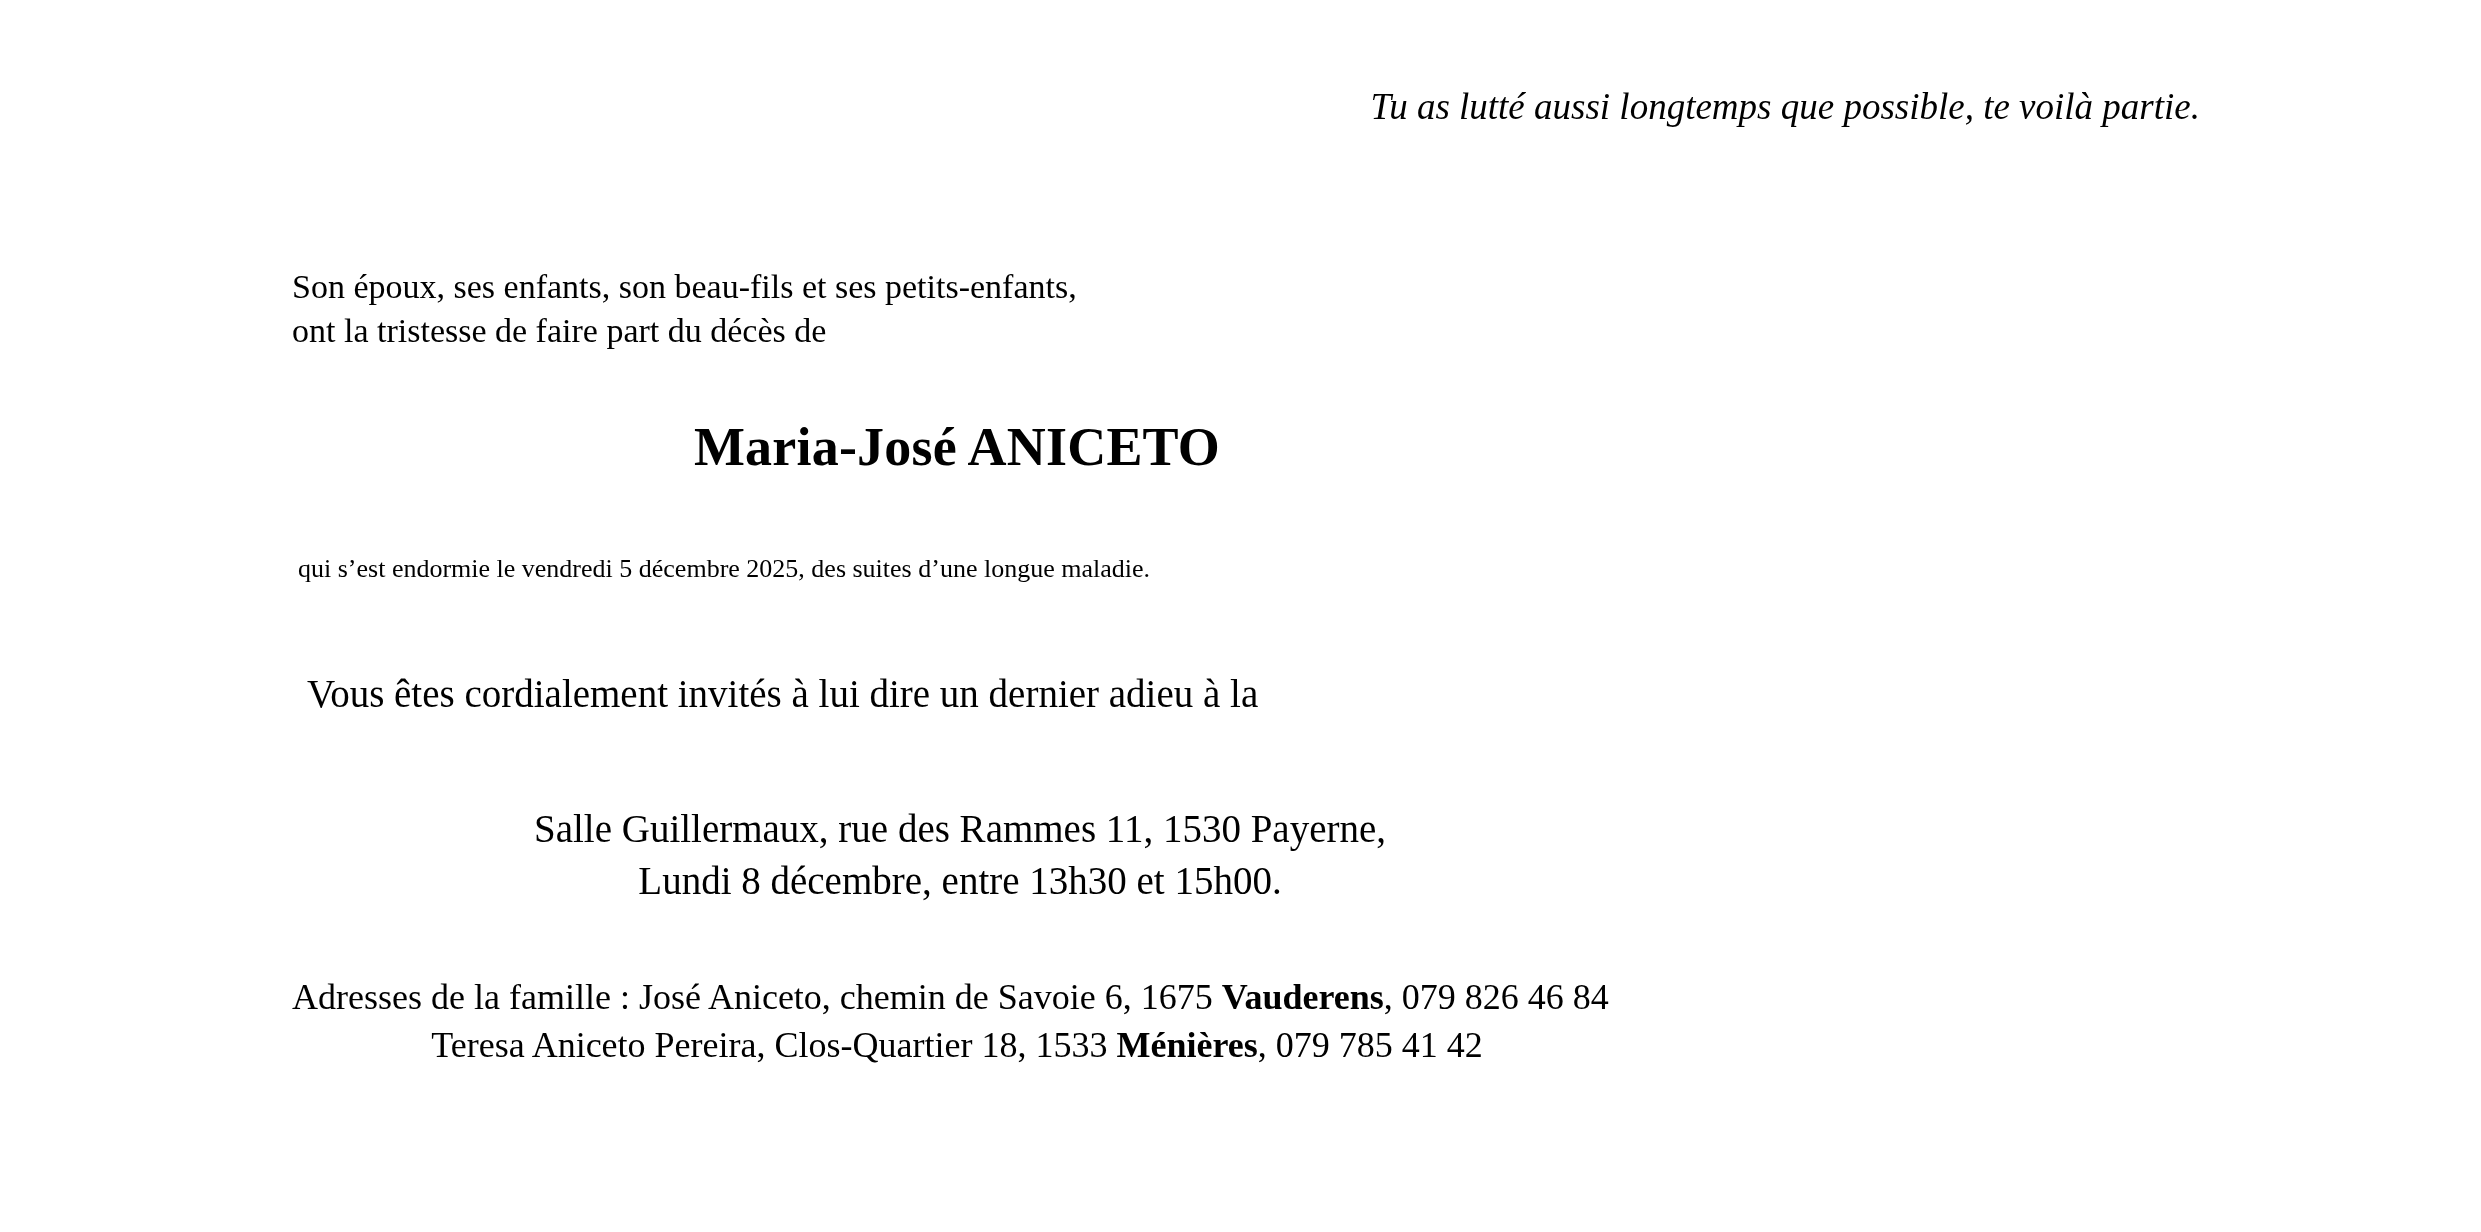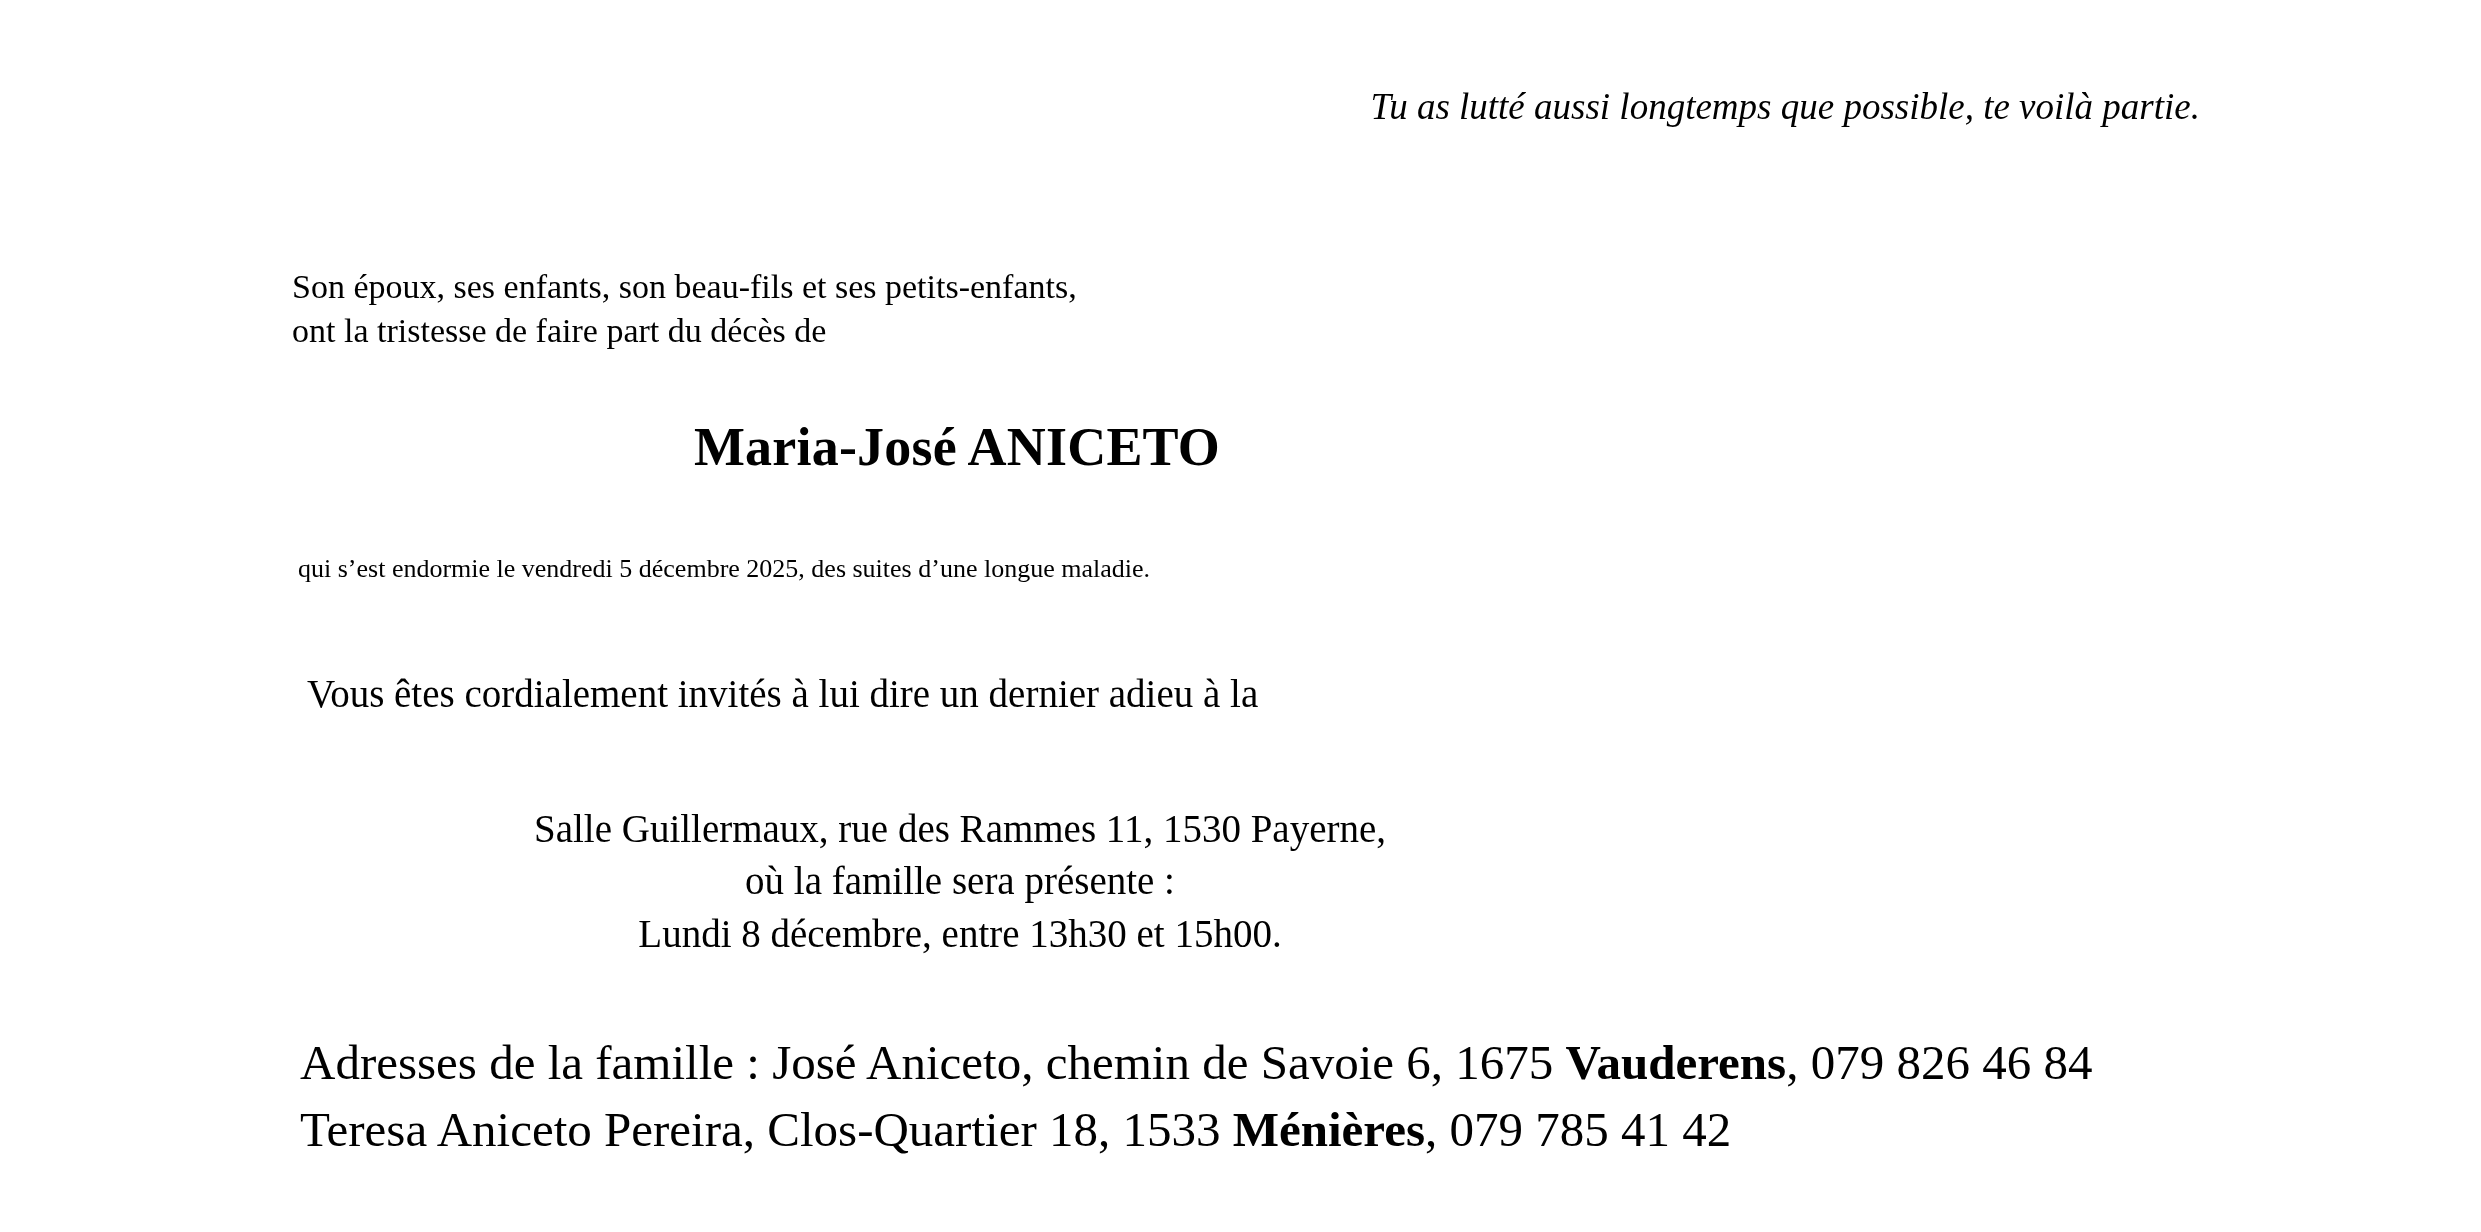--- a/index.html
+++ b/index.html
@@ -83,23 +83,23 @@
     margin: 3px;
     padding-top: 68px;
     text-align: center;
     width: 1330px;
     font-size: 39px;
     line-height: 1.35;
   }
   .ceremony div { white-space: nowrap; }
 
   .addresses {
-    margin: 8px;
+    margin: 0;
     padding-top: 62px;
-    font-size: 49px;
+    font-size: 36px;
     line-height: 1.35;
   }
   .addresses .addr-line { white-space: nowrap; }
   .addresses .addr-line.second {
     text-align: center;
     width: 1330px;
   }
   .addresses b { font-weight: bold; }
 </style>
 </head>
@@ -117,21 +117,20 @@
     </div>
 
     <div class="deceased-name">Maria-José ANICETO</div>
 
     <div class="passing">qui s’est endormie le vendredi 5 décembre 2025, des suites d’une longue maladie.</div>
 
     <div class="invitation">Vous êtes cordialement invités à lui dire un dernier adieu à la</div>
 
     <div class="ceremony">
       <div>Salle Guillermaux, rue des Rammes 11, 1530 Payerne,</div>
-      <div>où la famille sera présente :</div>
       <div>Lundi 8 décembre, entre 13h30 et 15h00.</div>
     </div>
 
     <div class="addresses">
       <div class="addr-line first"><span>Adresses de la famille : </span><span>José Aniceto, chemin de Savoie 6, 1675 </span><b>Vauderens</b><span>, 079 826 46 84</span></div>
       <div class="addr-line second"><span>Teresa Aniceto Pereira, Clos-Quartier 18, 1533 </span><b>Ménières</b><span>, 079 785 41 42</span></div>
     </div>
 
   </div>
 </div>

